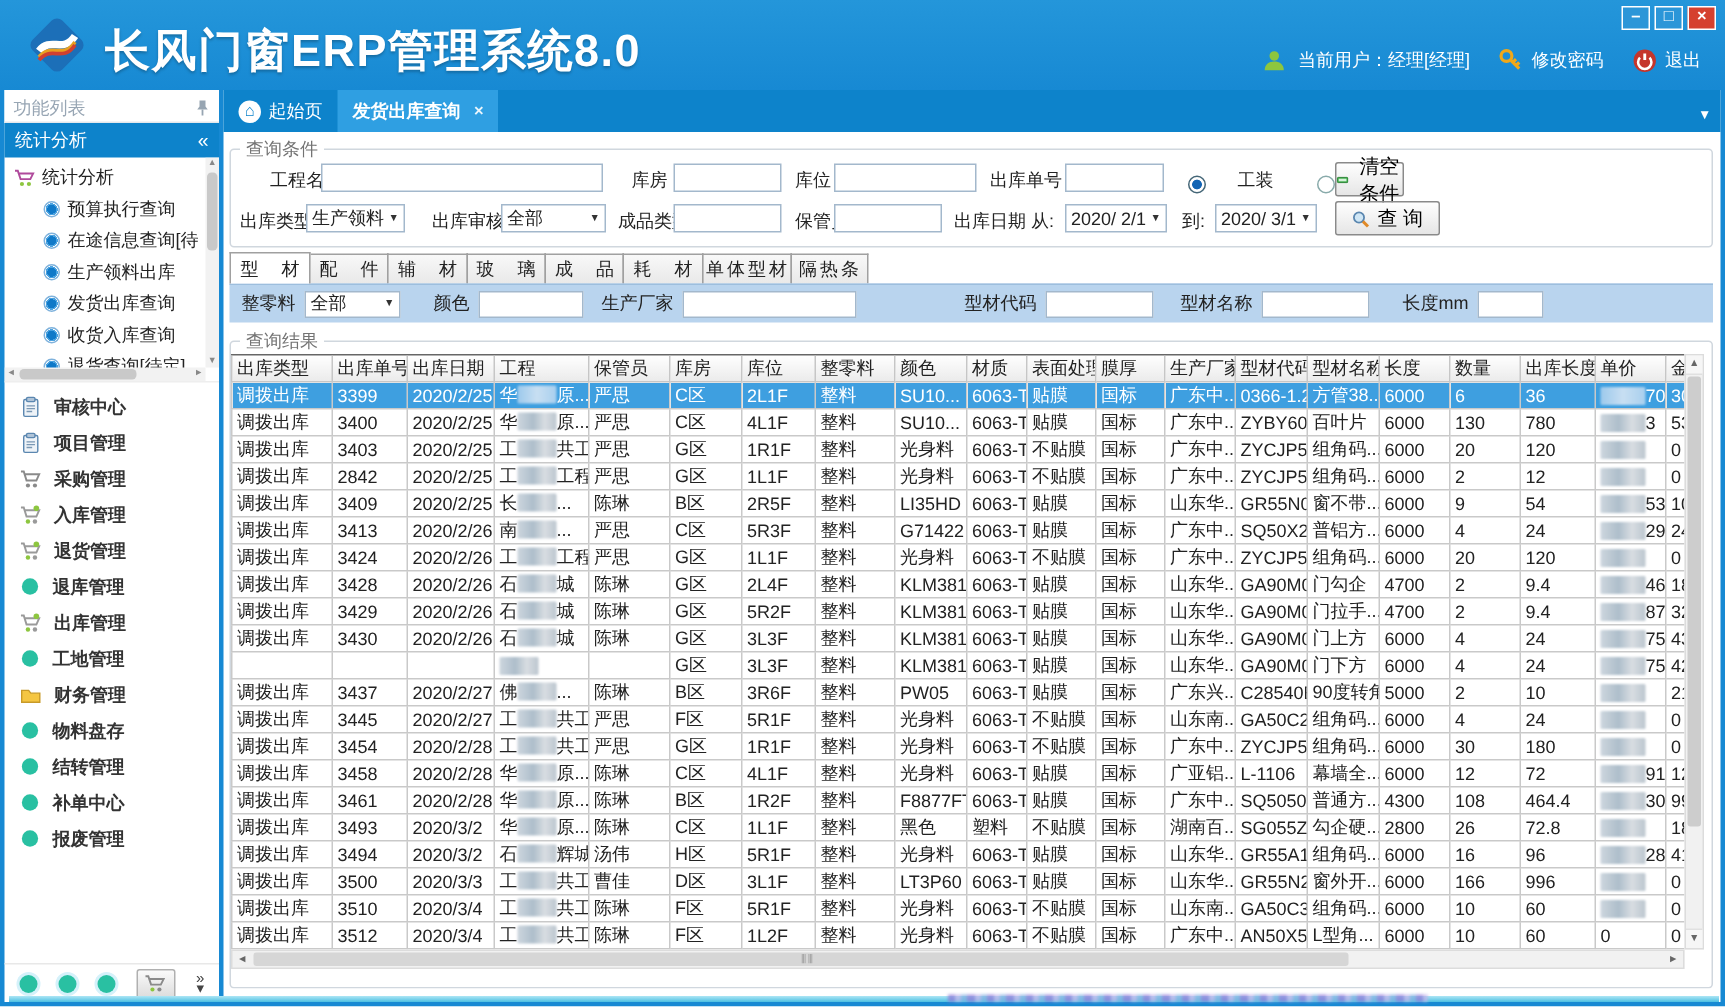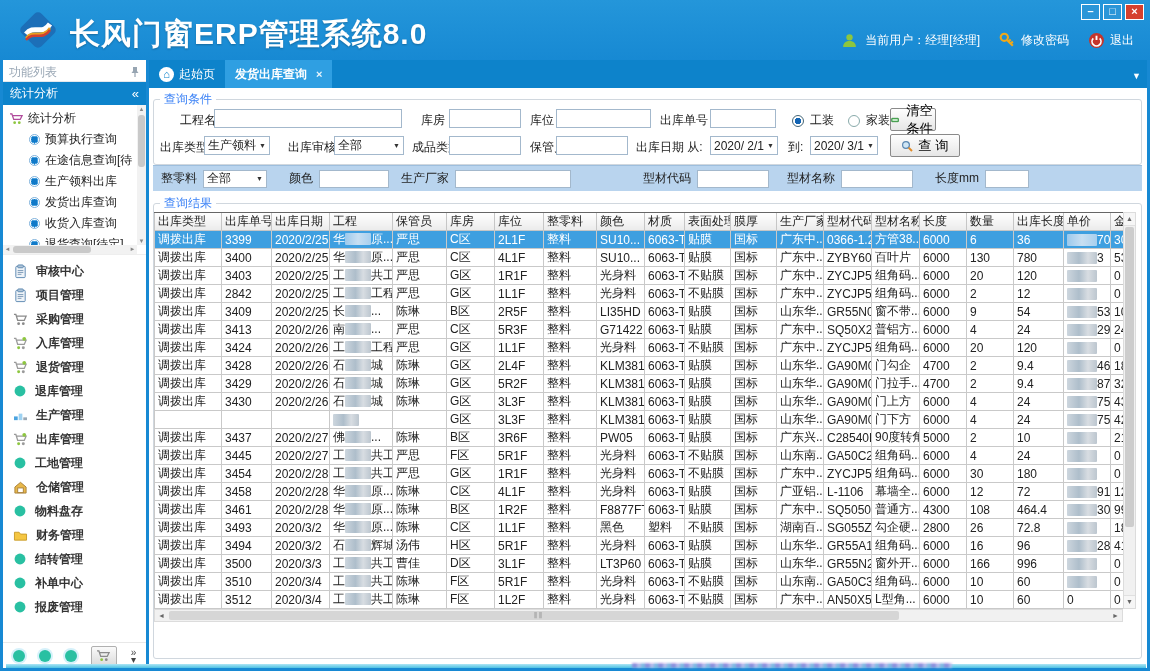--- a/index.html
+++ b/index.html
@@ -48,34 +48,34 @@
   .main { flex:1; display:flex; flex-direction:column; background:#fff; min-width:0; }
   .tabbar { height:28px; background:#0d83cb; display:flex; align-items:flex-end; position:relative; flex:0 0 auto; }
   .tab { height:28px; display:flex; align-items:center; gap:5px; padding:0 10px; color:#fff; cursor:pointer; }
   .tab.active { background:#2f9fe2; font-weight:bold; }
   .tab-x { font-size:11px; margin-left:4px; cursor:pointer; opacity:.9; }
   .home-ic { width:15px; height:15px; border-radius:50%; background:#fff; color:#0d83cb; font-size:11px; line-height:14px; text-align:center; }
   .tabbar-dd { position:absolute; right:6px; bottom:7px; color:#fff; font-size:9px; cursor:pointer; }
   .content { flex:1; padding:3px 5px 0 4px; position:relative; min-height:0; display:flex; flex-direction:column; }
 
   fieldset { border:1px solid #d0d7de; border-radius:3px; }
-  legend { padding:0 4px; margin-left:6px; color:#3b82f6; }
+  legend { padding:0 4px; margin-left:6px; color:#737373; }
 
   .query-fs { height:74px; flex:0 0 auto; }
   .qbody { position:relative; height:52px; }
   .qbody label { position:absolute; top:4px; white-space:nowrap; }
   .qbody .r2 { top:31px; }
   .ti { position:absolute; height:19px; border:1px solid #a3b8cc; background:#fff; top:1px; font-size:12px; padding:0 3px; }
   .ti.r2 { top:28px; }
   .sel { position:absolute; height:19px; border:1px solid #a3b8cc; background:#fff; display:flex; align-items:center; cursor:pointer; top:28px; }
   .sel-t { flex:1; padding-left:3px; white-space:nowrap; overflow:hidden; }
   .sel-a { width:13px; text-align:center; font-size:7px; color:#333; }
   .radio { width:12px; height:12px; border-radius:50%; border:1px solid #8aa; background:#fff; display:inline-block; vertical-align:-2px; cursor:pointer; }
   .radio.on { background:radial-gradient(circle,#1264b4 0 3px,#fff 3.5px); border-color:#467; }
-  .rgroup { position:absolute; top:4px; display:flex; align-items:center; gap:6px; }
+  .rgroup { position:absolute; top:4px; display:flex; align-items:flex-end; gap:21px; }
   .btn { position:absolute; height:23px; border:1px solid #8a8a8a; background:linear-gradient(#fefefe,#e6e6e6); border-radius:2px; display:flex; align-items:center; justify-content:center; gap:5px; cursor:pointer; }
 
   .mtabs { display:flex; margin-top:3px; flex:0 0 auto; align-items:flex-end; }
   .mtab { height:20px; border:1px solid #a0a0a0; border-bottom:none; background:linear-gradient(#f8f8f8,#e9e9e9); display:flex; align-items:center; justify-content:center; letter-spacing:6px; padding-left:6px; cursor:pointer; margin-right:-1px; }
   .mtab.small { letter-spacing:2px; padding-left:2px; }
   .mtab.active { background:#fff; height:21px; font-weight:normal; position:relative; z-index:2; }
   .filterbar { height:26px; background:#b9d4ee; display:flex; align-items:center; flex:0 0 auto; border-top:1px solid #9dbedd; }
   .filterbar label { white-space:nowrap; }
   .fti { height:18px; border:1px solid #a3b8cc; background:#fff; }
   .fsel { height:18px; border:1px solid #a3b8cc; background:#fff; display:flex; align-items:center; cursor:pointer; }
@@ -274,71 +274,52 @@
           <div class="mi">
             <span style="display: inline-flex;">
               <svg width="14" height="14" viewBox="0 0 16 16">
                 <circle cx="8" cy="8" r="6.2" fill="#29c0a2"></circle>
               </svg>
             </span>
             <span>退库管理</span>
           </div>
           <div class="mi">
             <span style="display: inline-flex;">
-              <svg width="15" height="13" viewBox="0 0 16 14">
-                <rect x="1" y="8" width="4" height="4" fill="#4aa3e0"></rect>
-                <rect x="6" y="5" width="4" height="7" fill="#9ed2f2"></rect>
-                <rect x="11" y="9" width="4" height="3" fill="#9aa8b4"></rect>
-              </svg>
-            </span>
-            <span>生产管理</span>
-          </div>
-          <div class="mi">
-            <span style="display: inline-flex;">
               <svg width="15" height="14" viewBox="0 0 16 15">
                 <path d="M1 2.5h2l2 6.5h7l2-4.5H4" fill="none" stroke="#9a9a9a" stroke-width="1.4"></path>
                 <circle cx="6" cy="12.5" r="1.6" fill="#8dc63f"></circle>
                 <circle cx="11" cy="12.5" r="1.6" fill="#9a9a9a"></circle>
                 <circle cx="12" cy="3" r="2" fill="#8dc63f"></circle>
               </svg>
             </span>
             <span>出库管理</span>
           </div>
           <div class="mi">
             <span style="display: inline-flex;">
               <svg width="14" height="14" viewBox="0 0 16 16">
                 <circle cx="8" cy="8" r="6.2" fill="#29c0a2"></circle>
               </svg>
             </span>
             <span>工地管理</span>
           </div>
           <div class="mi">
             <span style="display: inline-flex;">
-              <svg width="15" height="14" viewBox="0 0 16 15">
-                <path d="M2 7.5 8 2.5l6 5v6.5H2z" fill="#e8b84a" stroke="#a8803a"></path>
-                <rect x="5" y="8.5" width="6" height="5" fill="#fff" stroke="#a8803a"></rect>
-              </svg>
-            </span>
-            <span>仓储管理</span>
+              <svg width="15" height="13" viewBox="0 0 16 14">
+                <path d="M1.5 3.5h5l1.5 2h6.5V12h-13z" fill="#f5c642" stroke="#c89a28"></path>
+              </svg>
+            </span>
+            <span>财务管理</span>
           </div>
           <div class="mi">
             <span style="display: inline-flex;">
               <svg width="14" height="14" viewBox="0 0 16 16">
                 <circle cx="8" cy="8" r="6.2" fill="#29c0a2"></circle>
               </svg>
             </span>
             <span>物料盘存</span>
-          </div>
-          <div class="mi">
-            <span style="display: inline-flex;">
-              <svg width="15" height="13" viewBox="0 0 16 14">
-                <path d="M1.5 3.5h5l1.5 2h6.5V12h-13z" fill="#f5c642" stroke="#c89a28"></path>
-              </svg>
-            </span>
-            <span>财务管理</span>
           </div>
           <div class="mi">
             <span style="display: inline-flex;">
               <svg width="14" height="14" viewBox="0 0 16 16">
                 <circle cx="8" cy="8" r="6.2" fill="#29c0a2"></circle>
               </svg>
             </span>
             <span>结转管理</span>
           </div>
           <div class="mi">
@@ -440,20 +421,30 @@
             <button class="btn" style="left:736px;top:26px;width:70px;">
               <svg width="12" height="12" viewBox="0 0 12 12">
                   <circle cx="5" cy="5" r="3.4" fill="#cfe6f5" stroke="#5b87b0" stroke-width="1.2"></circle>
                   <path d="M7.6 7.6 L11 11" stroke="#e08a28" stroke-width="2"></path>
                 </svg>
               <span>查 询</span>
             </button>
           </div>
         </fieldset>
 
+        <div class="mtabs" id="mtabs">
+            <div class="mtab active" style="min-width: 54px;">型 材</div>
+            <div class="mtab" style="min-width: 48px;">配 件</div>
+            <div class="mtab" style="min-width: 48px;">辅 材</div>
+            <div class="mtab" style="min-width: 48px;">玻 璃</div>
+            <div class="mtab" style="min-width: 48px;">成 品</div>
+            <div class="mtab" style="min-width: 48px;">耗 材</div>
+            <div class="mtab small" style="min-width: 60px;">单体型材</div>
+            <div class="mtab small" style="min-width: 52px;">隔热条</div>
+          </div>
         <div class="filterbar">
           <label style="margin-left:8px;">整零料</label>
           <div class="fsel" style="width:64px;margin-left:6px;">
             <span class="sel-t">全部</span>
               <span class="sel-a">▼</span>
           </div>
           <label style="margin-left:22px;">颜色</label>
           <input class="fti" style="width: 70px; margin-left: 6px;">
           <label style="margin-left:12px;">生产厂家</label>
           <input class="fti" style="width: 116px; margin-left: 6px;">

